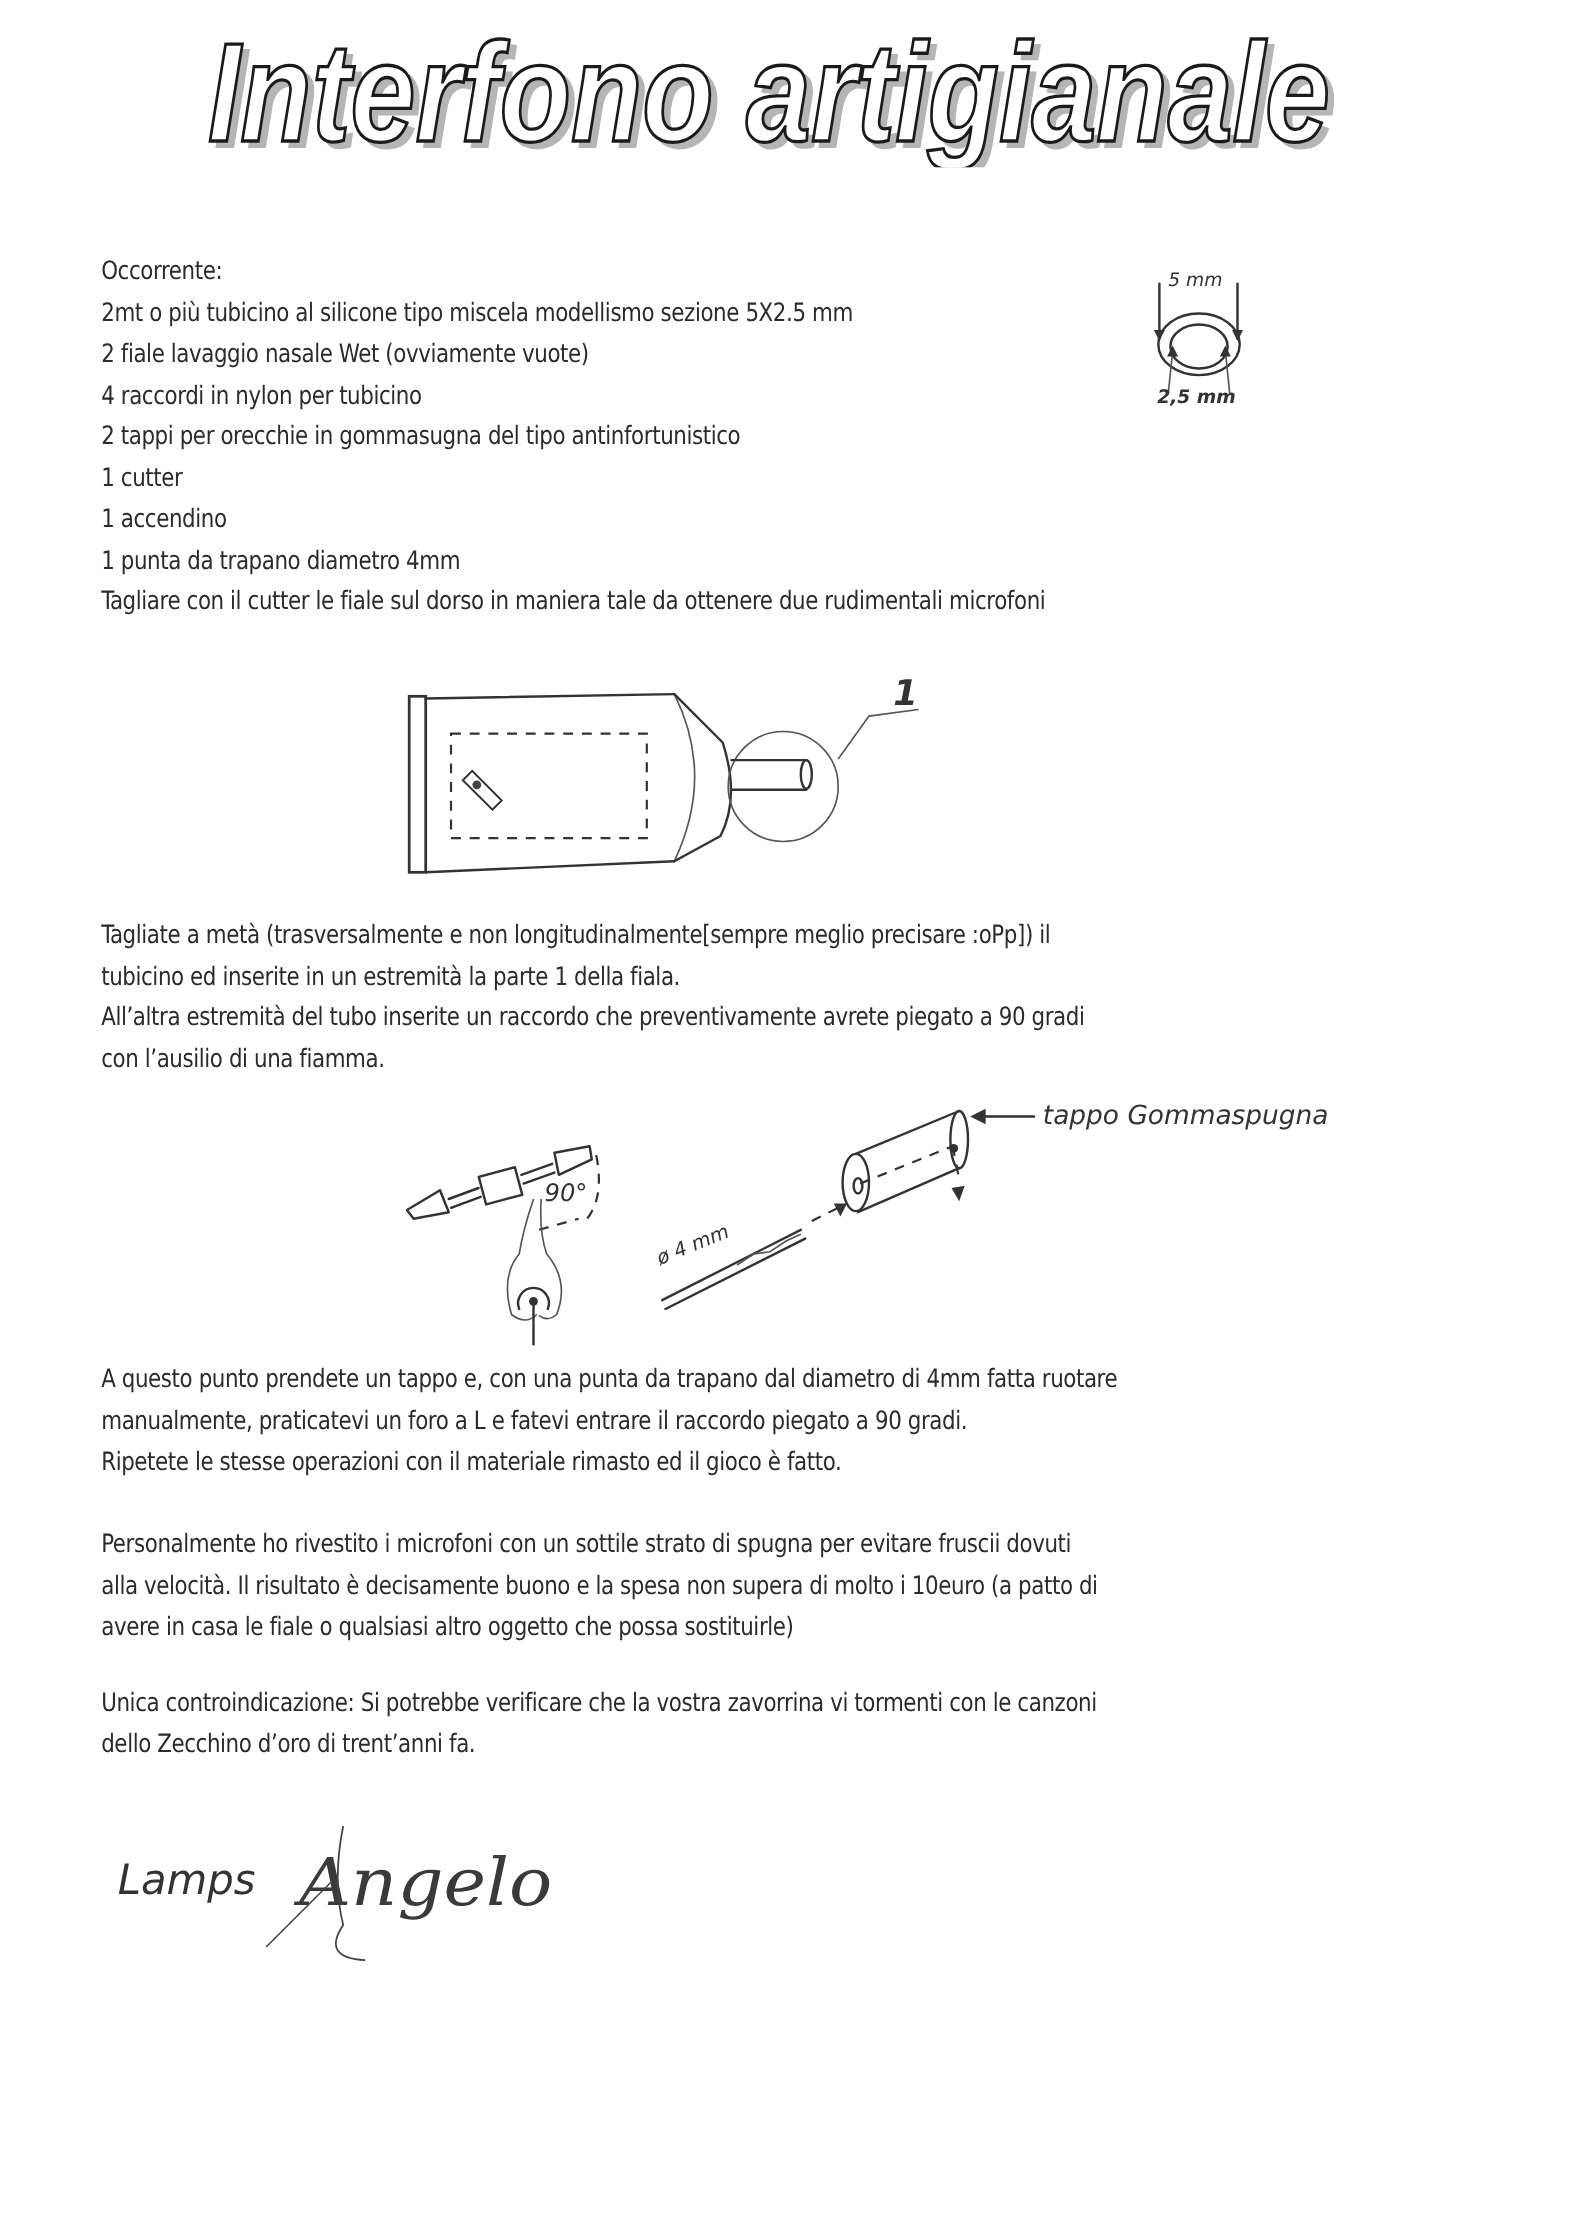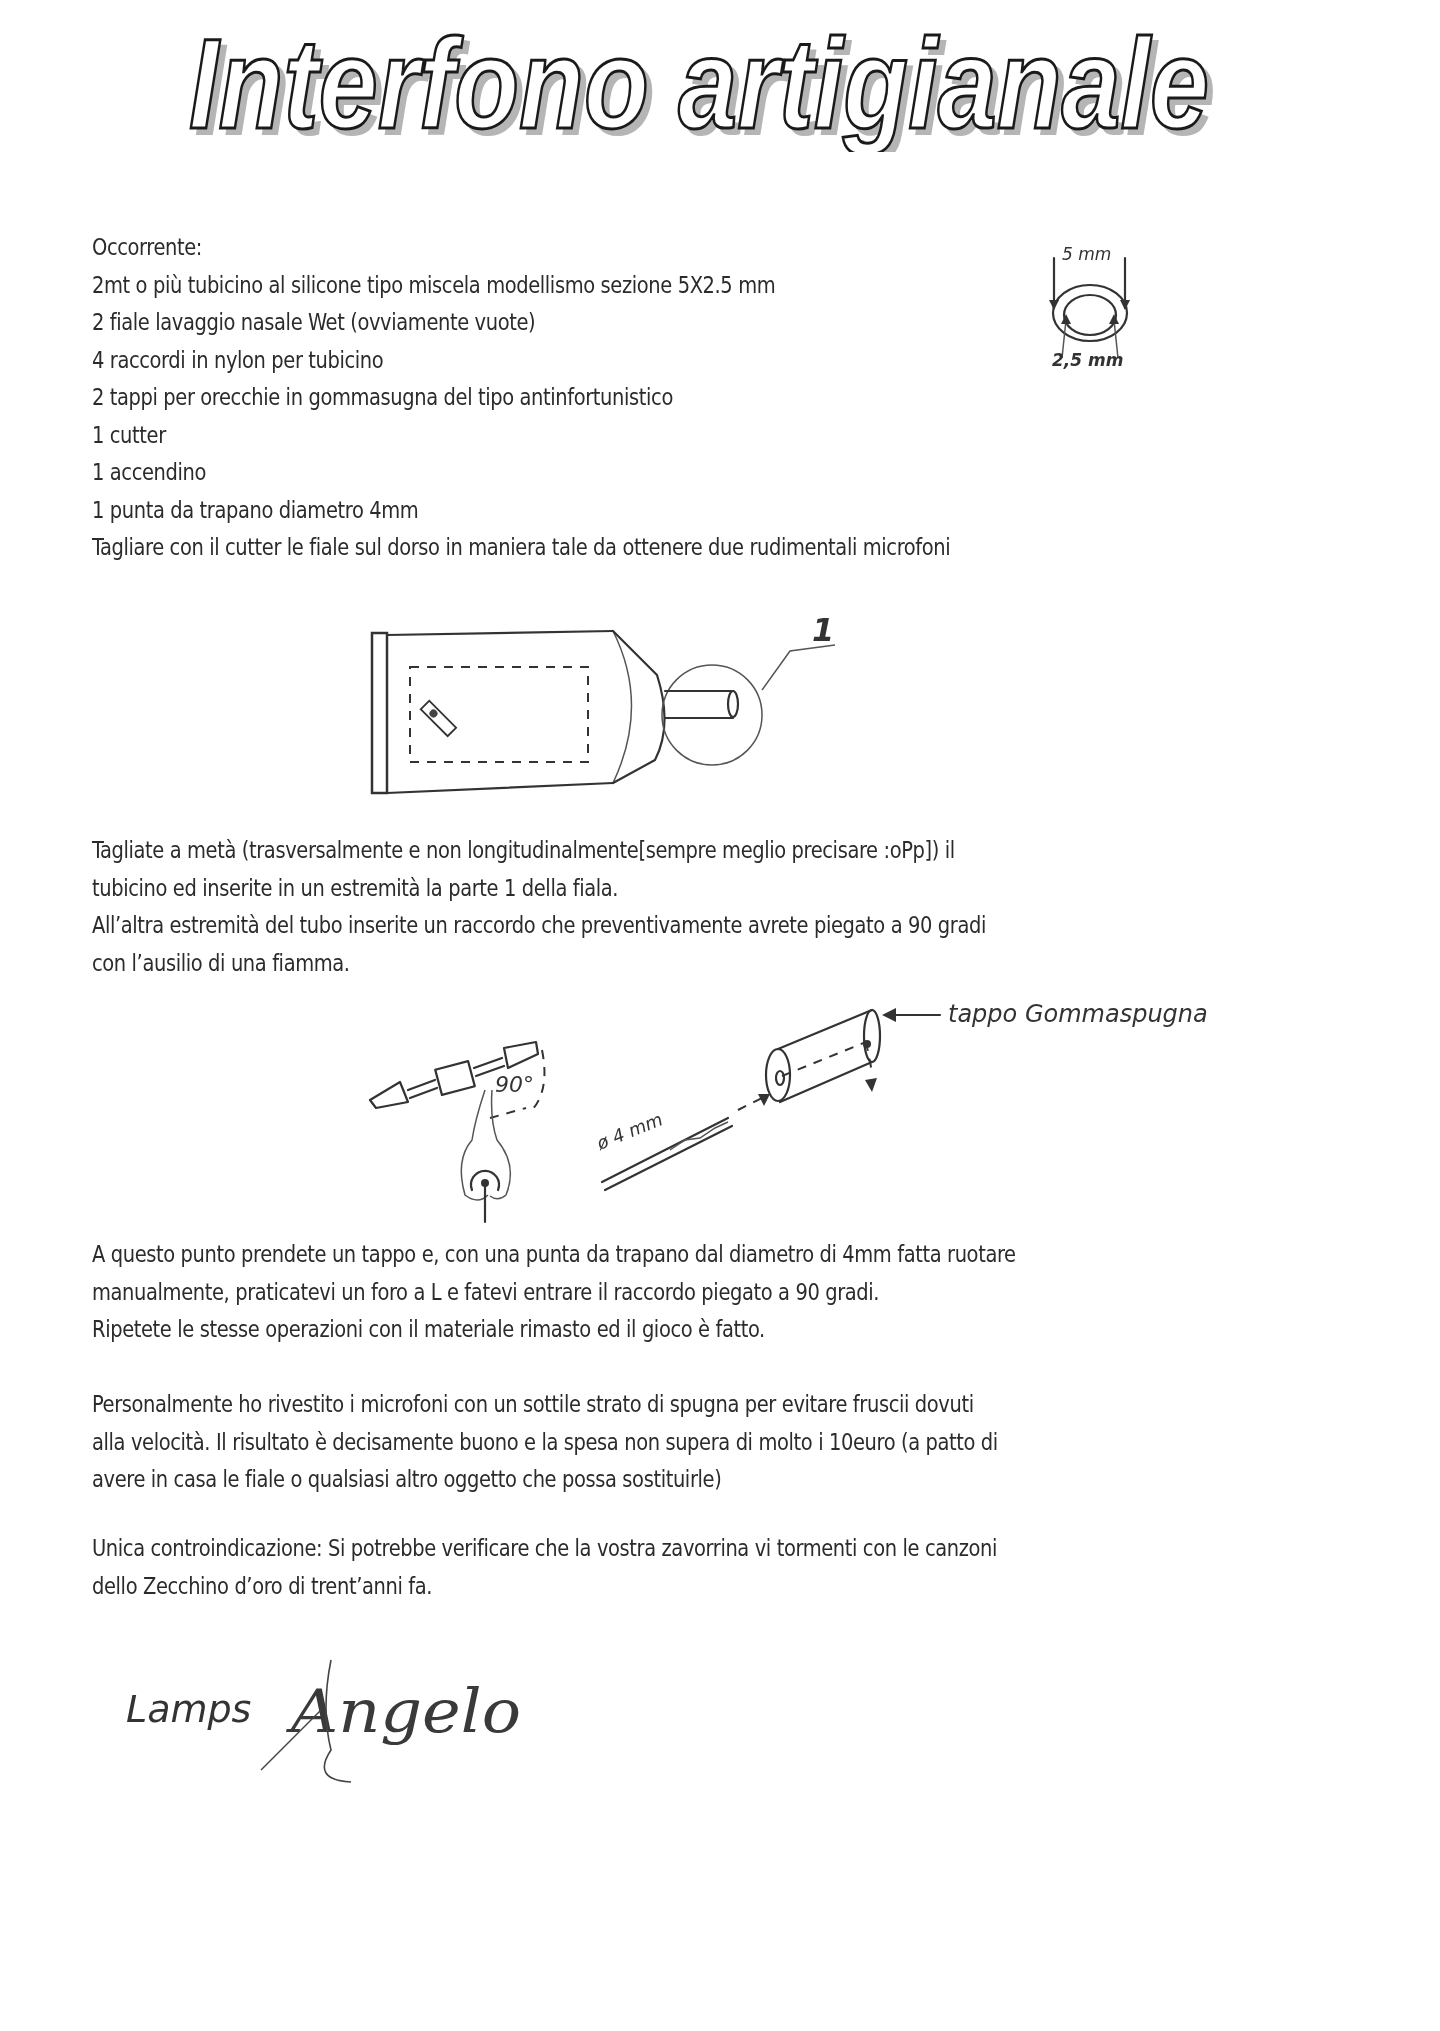--- a/index.html
+++ b/index.html
@@ -146,20 +146,20 @@
   <div>Personalmente ho rivestito i microfoni con un sottile strato di spugna  per evitare fruscii dovuti</div>
   <div>alla velocità. Il risultato è decisamente buono e la spesa non supera di molto i 10euro (a patto di</div>
   <div>avere in casa le fiale o qualsiasi altro oggetto che possa sostituirle)</div>
 </div>
 
 <div class="txt" style="top:1530px;">
   <div>Unica controindicazione: Si potrebbe verificare che la vostra zavorrina vi tormenti con le canzoni</div>
   <div>dello Zecchino d’oro di trent’anni fa.</div>
 </div>
 
-<div class="sig" style="left:121px; top:1640px; width:460px; height:150px;">
+<div class="sig" style="left:102px; top:1640px; width:460px; height:150px;">
   <svg width="460" height="150" viewBox="0 0 460 150">
     <text x="5" y="82" class="hand" font-size="38" fill="#333" font-weight="normal">Lamps</text>
     <text x="170" y="92" font-family="DejaVu Serif, serif" font-style="italic" font-size="60" fill="#3a3a3a" textLength="230" lengthAdjust="spacingAndGlyphs">Angelo</text>
     <path d="M210 20 Q 200 70 210 110 Q 190 140 230 142" fill="none" stroke="#444" stroke-width="1.6"></path>
     <line x1="140" y1="130" x2="200" y2="70" stroke="#444" stroke-width="1.4"></line>
   </svg>
 </div>
 
 </body></html>

